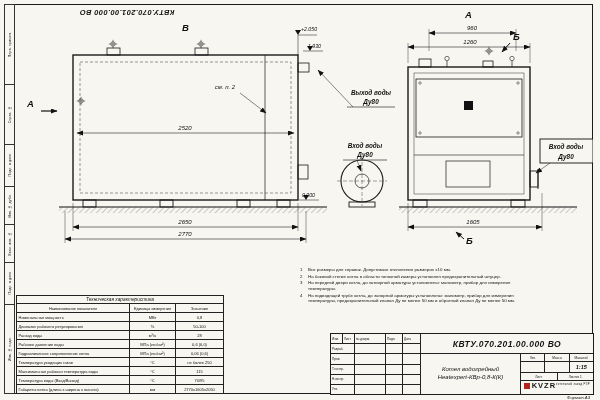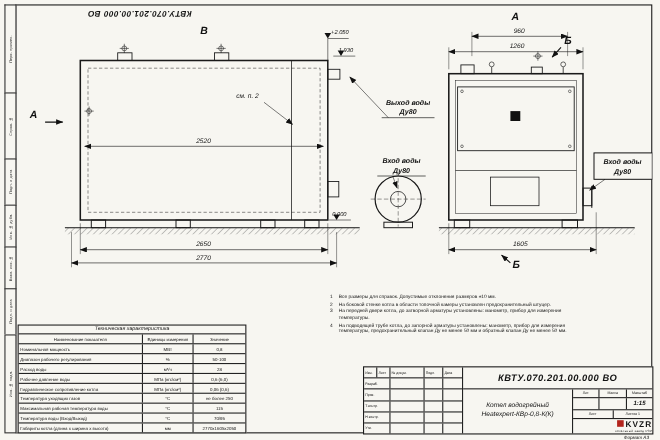--- a/index.html
+++ b/index.html
@@ -46,21 +46,21 @@
   .tb-title{width:100px;border-right:0.9px solid #222;box-sizing:border-box;display:flex;flex-direction:column;align-items:center;justify-content:center;font-size:6px;font-style:italic;text-align:center;line-height:1.3;}
   .tb-meta{flex:1;display:flex;flex-direction:column;}
   .mrow{display:flex;border-bottom:0.5px solid #222;box-sizing:border-box;}
   .mr1{height:8px;font-size:3.2px;}
   .mr2{height:11px;}
   .mr3{height:8px;font-size:3.2px;}
   .mr4{flex:1;border-bottom:none;}
   .mc,.mc2{flex:1;border-right:0.5px solid #222;display:flex;align-items:center;justify-content:center;box-sizing:border-box;overflow:hidden;}
   .mc:last-child,.mc2:last-child{border-right:none;}
   .scale-val{font-size:5.5px;font-weight:bold;font-style:italic;}
-  .logo{display:flex;flex-direction:column;align-items:flex-end;justify-content:center;}
+  .logo{display:flex;flex-direction:row;align-items:flex-start;justify-content:center;}
   .logo-top{display:flex;align-items:center;gap:1.5px;}
   .logo-mark{width:6px;height:6px;background:#b3241c;display:inline-block;}
   .logo-main{font-size:7.5px;font-weight:bold;letter-spacing:1px;}
   .logo-sub{font-size:2.8px;letter-spacing:.3px;margin-top:.5px;}
   .format-label{position:absolute;right:10px;bottom:0;font-size:4.2px;font-style:italic;}
 </style>
 </head>
 <body>
 
 <div class="sheet">

